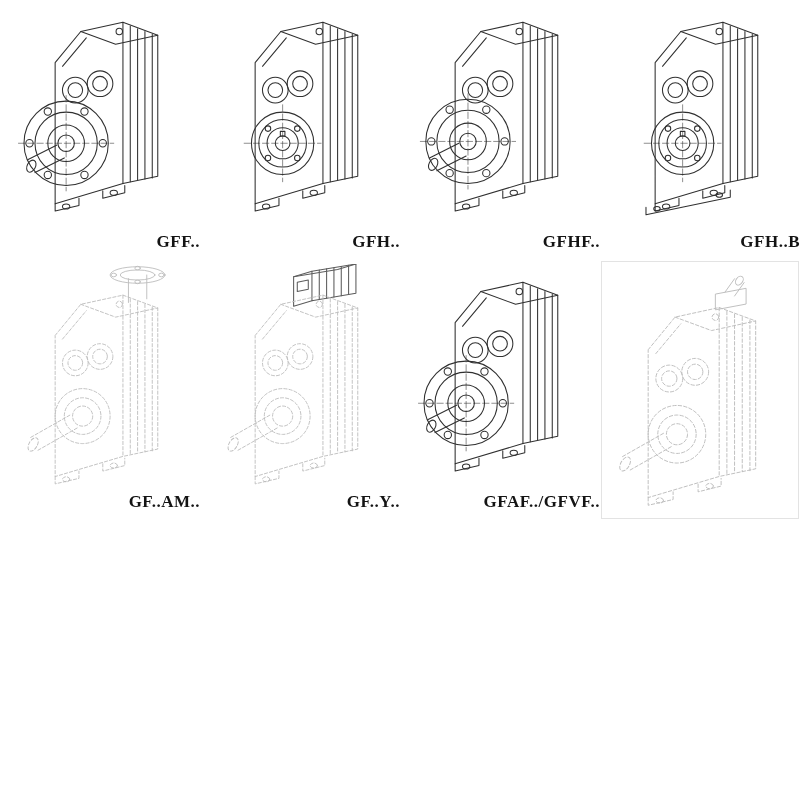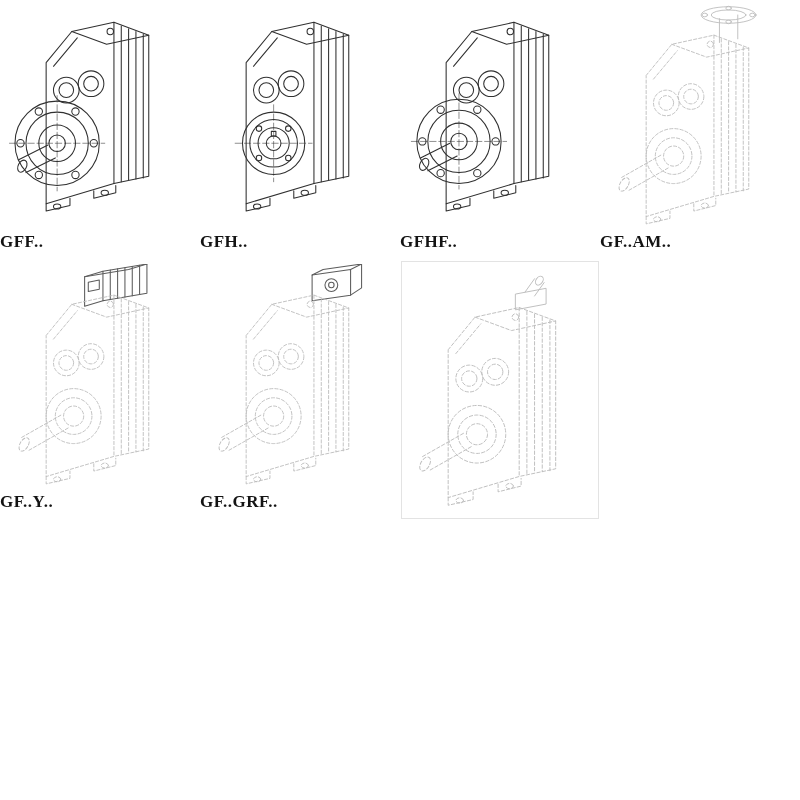--- a/index.html
+++ b/index.html
@@ -10,21 +10,21 @@
     width:800px;height:800px;background:var(--background,#fff);
     font-family:"Liberation Serif","DejaVu Serif",serif;overflow:hidden;
   }
   .catalog{
     width:800px;height:800px;
     display:grid;
     grid-template-columns:repeat(4,200px);
     grid-template-rows:260px 260px 280px;
   }
   .cell{
-    margin:0;display:flex;flex-direction:column;align-items:flex-start;
+    margin:0;display:flex;flex-direction:column;align-items:flex-end;
     position:relative;
   }
   .cell.boxed{outline:1px solid #e3e3e3;outline-offset:-2px;}
   .drawing-wrap{flex:1 1 auto;min-height:0;padding:4px 4px 0 4px;}
   svg.drawing{width:100%;height:100%;display:block;}
   figcaption.model-label{
     height:34px;line-height:28px;text-align:center;
     font-weight:bold;font-size:17px;letter-spacing:.5px;color:var(--label,#141414);
     white-space:nowrap;
   }
@@ -175,20 +175,34 @@
           <use href="#housing"></use>
           <g transform="translate(60,150)">
               <use href="#feat-flange"></use>
             </g>
         </g>
       </svg>
     </div>
     <figcaption class="model-label">GFHF..</figcaption>
   </figure>
 
+  <figure class="cell">
+    <div class="drawing-wrap">
+      <svg class="drawing" viewBox="0 0 200 244">
+        <g class="g-ink">
+          <use href="#housing"></use>
+          <g transform="translate(76,152)">
+              <use href="#feat-hollow"></use>
+            </g>
+          <use href="#feat-base"></use>
+        </g>
+      </svg>
+    </div>
+    <figcaption class="model-label">GFH..B</figcaption>
+  </figure>
 
   <figure class="cell">
     <div class="drawing-wrap">
       <svg class="drawing" viewBox="0 0 200 244">
         <g class="g-att-light">
             <use href="#att-flange"></use>
           </g>
         <g class="g-faint" transform="translate(0,14)">
           <use href="#housing"></use>
           <g transform="translate(76,152)">
@@ -210,38 +224,35 @@
           <use href="#housing"></use>
           <g transform="translate(76,152)">
               <use href="#feat-shaft"></use>
             </g>
         </g>
       </svg>
     </div>
     <figcaption class="model-label">GF..Y..</figcaption>
   </figure>
 
-
-
-  <figure class="cell">
-    <div class="drawing-wrap">
-      <svg class="drawing" viewBox="0 0 200 244">
-        <g class="g-att-dark">
-            <use href="#att-block"></use>
-          </g>
-        <g class="g-faint" transform="translate(0,14)">
-          <use href="#housing"></use>
-          <g transform="translate(76,152)">
-              <use href="#feat-shaft"></use>
-            </g>
-        </g>
-      </svg>
-    </div>
-    <figcaption class="model-label">GF..GRF..</figcaption>
-  </figure>
+  <figure class="cell">
+    <div class="drawing-wrap">
+      <svg class="drawing" viewBox="0 0 200 244">
+        <g class="g-ink">
+          <use href="#housing"></use>
+          <g transform="translate(58,152)">
+              <use href="#feat-flange"></use>
+            </g>
+        </g>
+      </svg>
+    </div>
+    <figcaption class="model-label">GFAF../GFVF..</figcaption>
+  </figure>
+
+
 
   <figure class="cell boxed">
     <div class="drawing-wrap">
       <svg class="drawing" viewBox="0 0 200 244">
         <g class="g-att-light">
             <use href="#att-shaft"></use>
           </g>
         <g class="g-faint" transform="translate(0,14)">
           <use href="#housing"></use>
           <g transform="translate(76,152)">

